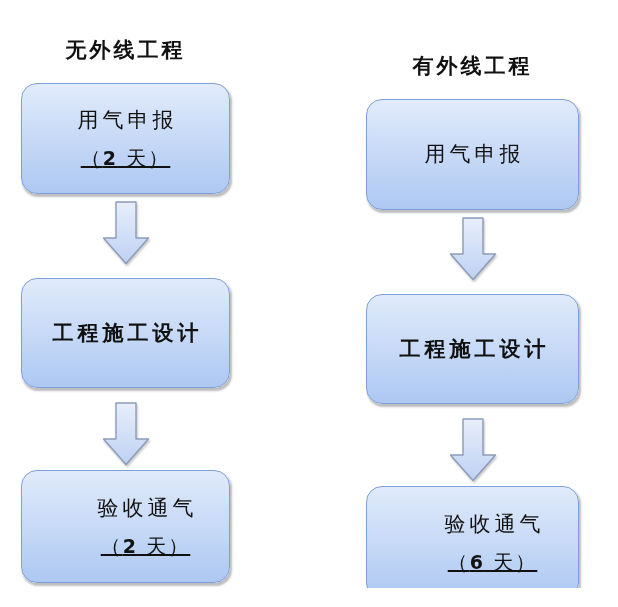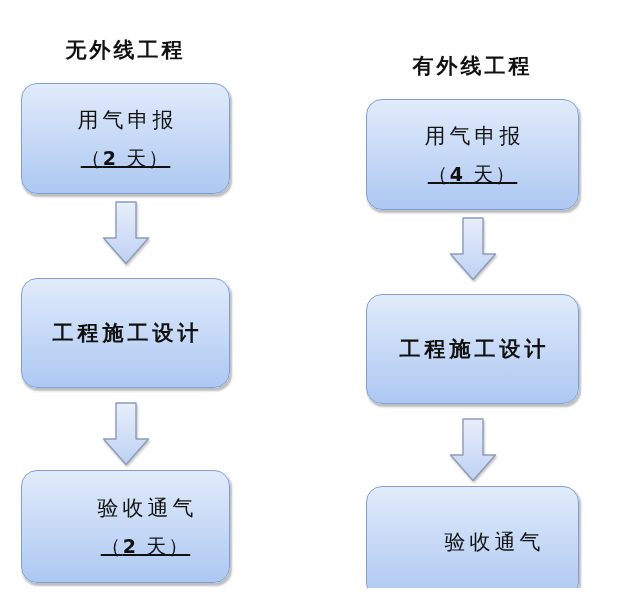--- a/index.html
+++ b/index.html
@@ -135,37 +135,37 @@
       <div class="step-label">验收通气</div>
       <div class="step-duration"><span>（</span><span class="days-num">2</span><span> 天）</span></div>
     </div>
   </div>
 
   <div class="flow-column right">
     <div class="col-title">有外线工程</div>
 
     <div class="step-box row-box1">
       <div class="step-label">用气申报</div>
-      <div class="step-duration"><span>（</span><span class="days-num">4</span><span> 天）</span></div>
     </div>
 
     <div class="arrow-row row-arrow1">
       <svg class="arrow-svg" width="48" height="64" viewBox="0 0 48 64">
         <path class="arrow-shape" d="M14 1 H34 V37 H46.5 L24 62.5 L1.5 37 H14 Z"></path>
       </svg>
     </div>
 
     <div class="step-box row-box2">
       <div class="step-label">工程施工设计</div>
     </div>
 
     <div class="arrow-row row-arrow2">
       <svg class="arrow-svg" width="48" height="64" viewBox="0 0 48 64">
         <path class="arrow-shape" d="M14 1 H34 V37 H46.5 L24 62.5 L1.5 37 H14 Z"></path>
       </svg>
     </div>
 
     <div class="step-box row-box3">
       <div class="step-label">验收通气</div>
+      <div class="step-duration"><span>（</span><span class="days-num">6</span><span> 天）</span></div>
     </div>
   </div>
 
 </div>
 
 </body></html>

